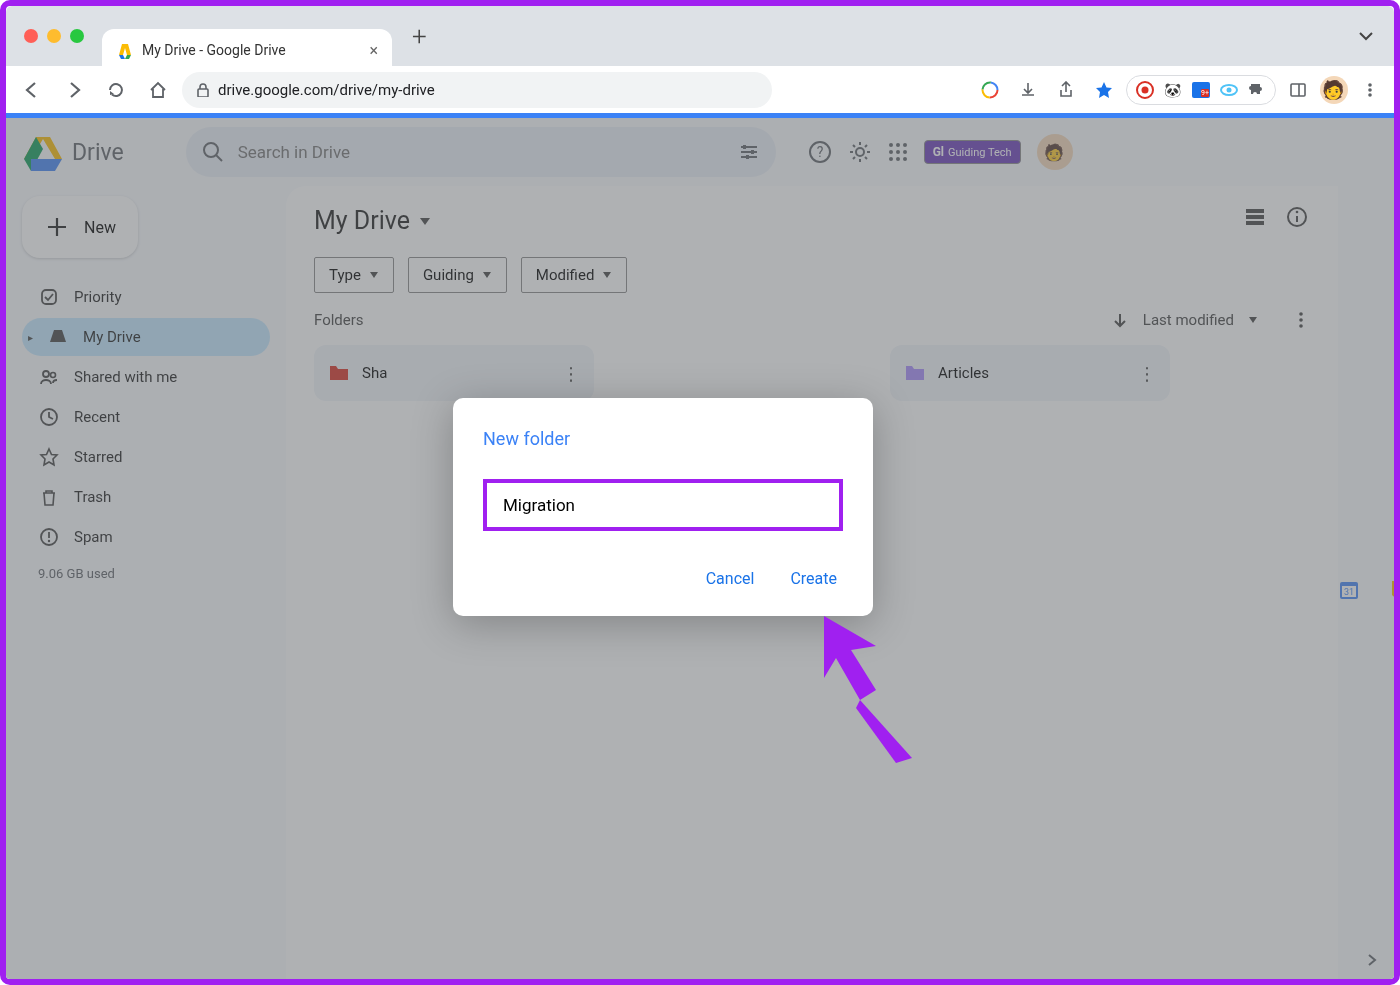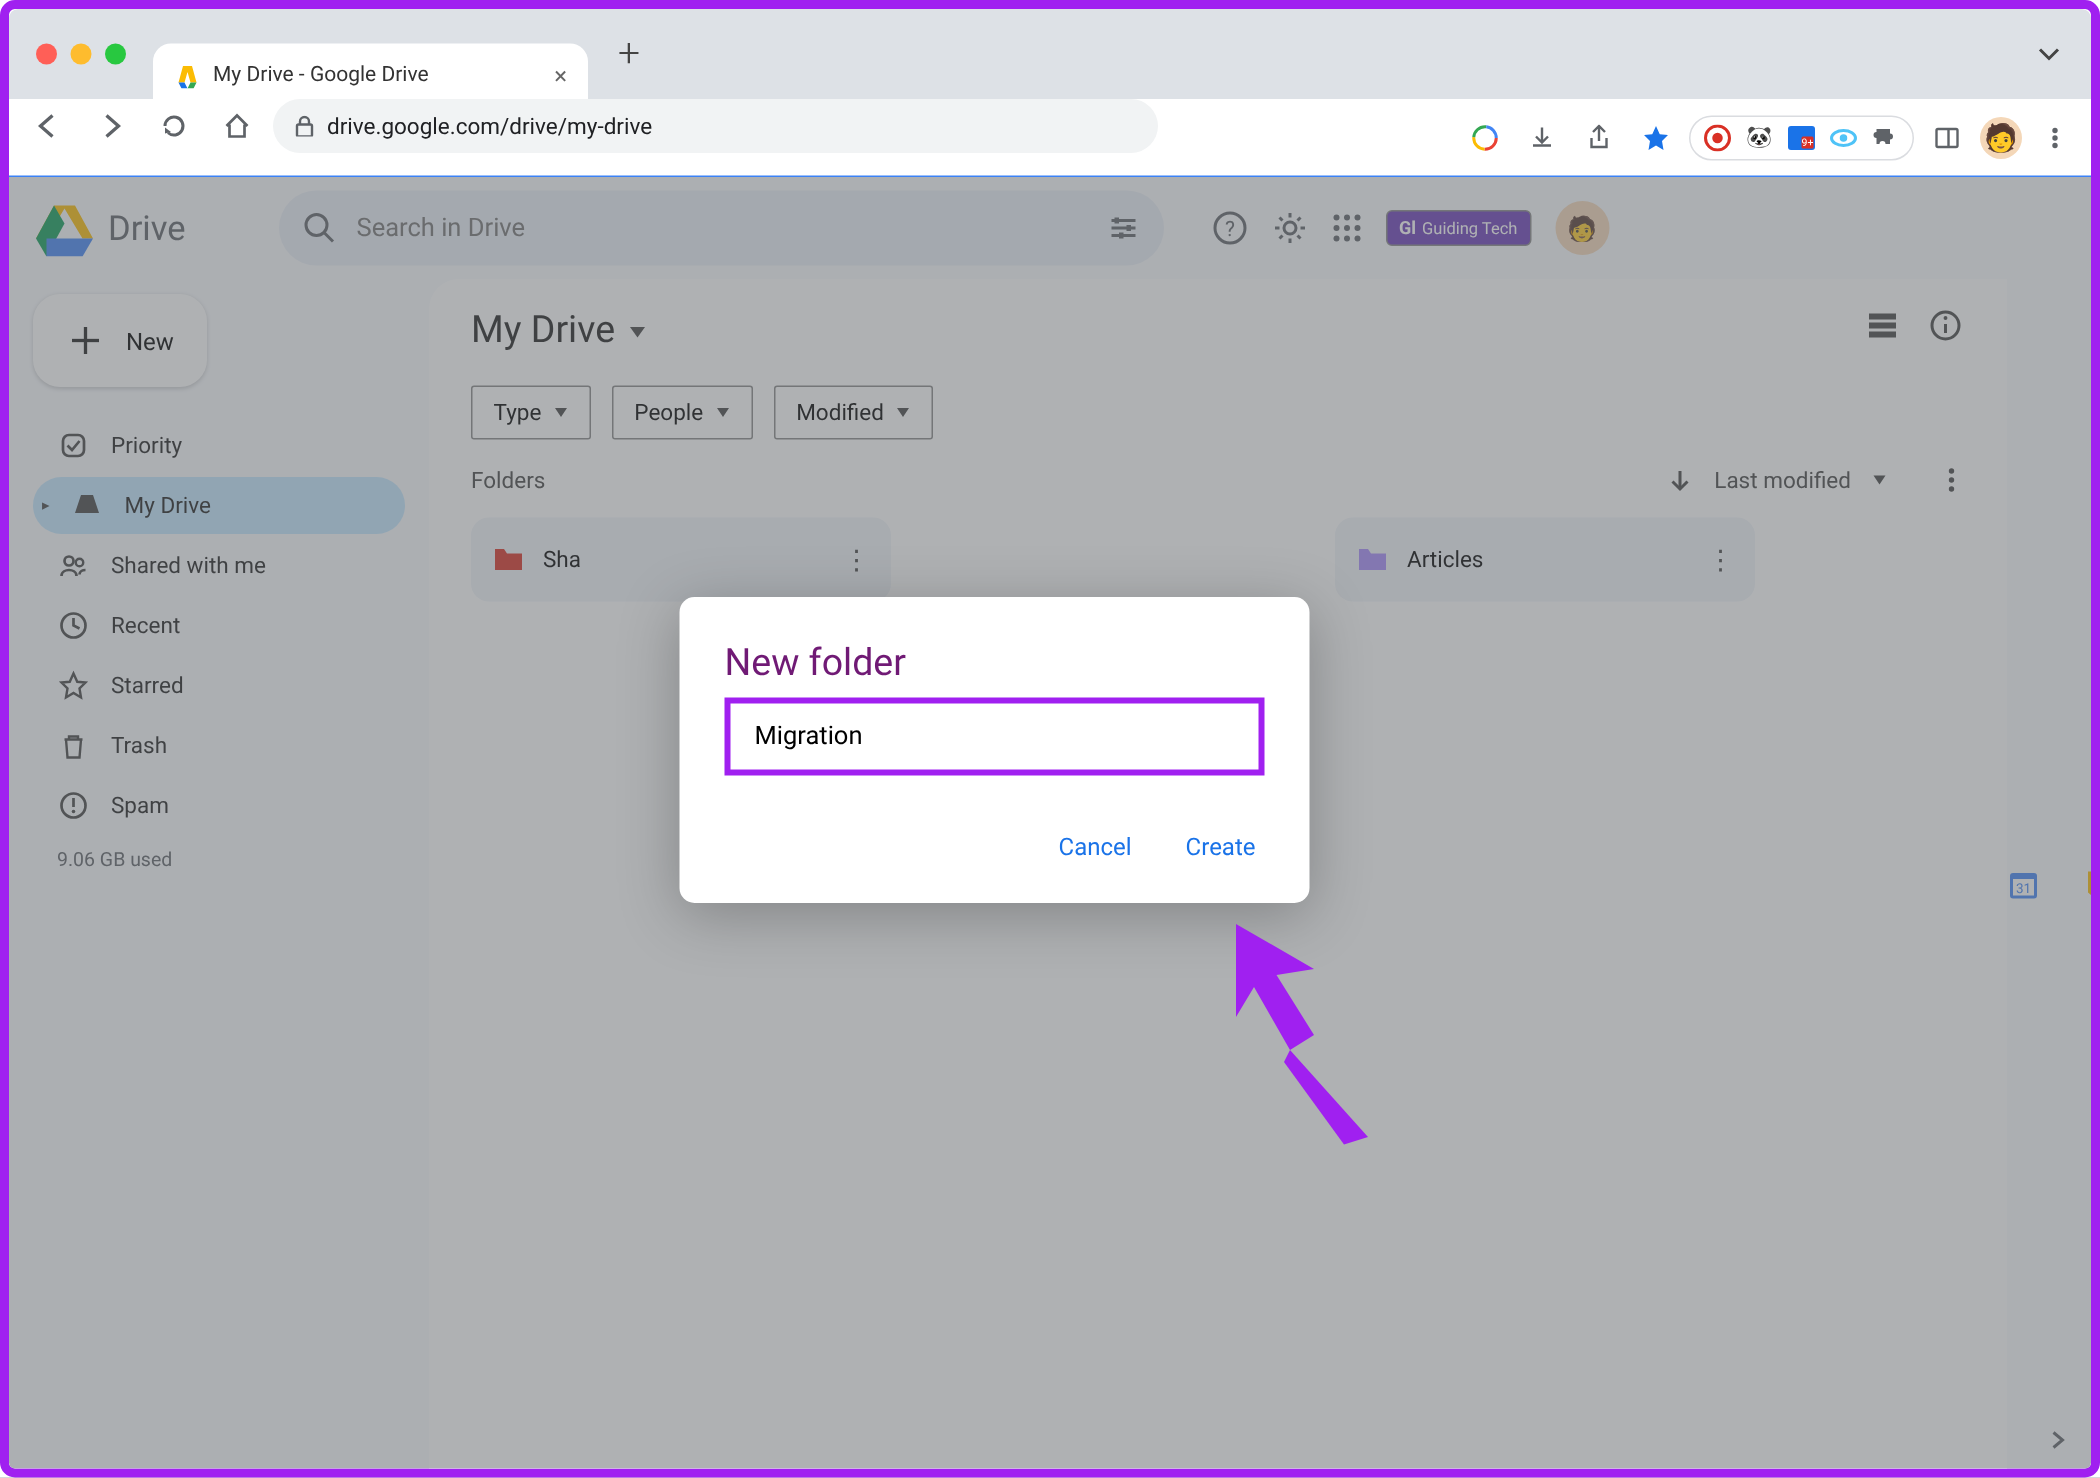--- a/index.html
+++ b/index.html
@@ -6,21 +6,21 @@
 body{width:1400px;height:985px;background:#fff;border:6px solid #a020f0;border-radius:10px;overflow:hidden;position:relative;}
 .browser-chrome{height:60px;background:#dde1e6;display:flex;align-items:center;border-top-left-radius:6px;border-top-right-radius:6px;}
 .traffic{display:flex;gap:9px;padding:0 18px;}
 .dot{width:14px;height:14px;border-radius:50%;}
 .red{background:#ff5f57;}.yellow{background:#febc2e;}.green{background:#28c840;}
 .tab{background:#fff;border-top-left-radius:12px;border-top-right-radius:12px;height:42px;margin-top:28px;display:flex;align-items:center;padding:0 14px;gap:8px;min-width:290px;}
 .tab-title{font-size:14px;color:#333;}
 .tab-close{font-size:16px;color:#666;cursor:pointer;margin-left:auto;}
 .new-tab{font-size:26px;color:#444;margin-left:20px;cursor:pointer;font-weight:300;}
 .tab-dropdown{margin-left:auto;margin-right:20px;font-size:18px;color:#444;}
-.addr-bar{height:52px;background:#fff;display:flex;padding:0 8px;gap:6px;border-bottom:1px solid #3b82f6;}
+.addr-bar{height:52px;background:#fff;display:flex;align-items:center;padding:0 8px;gap:6px;border-bottom:5px solid #3b82f6;}
 .nav-btn{width:36px;height:36px;display:flex;align-items:center;justify-content:center;color:#5f6368;border-radius:50%;}
 .url-box{flex:1;height:36px;background:#f1f3f4;border-radius:18px;display:flex;align-items:center;padding:0 14px;gap:8px;color:#202124;font-size:15px;max-width:590px;}
 .url-box .lock{color:#5f6368;}
 .toolbar-icons{display:flex;gap:6px;margin-left:auto;align-items:center;}
 .tool-icon{width:32px;height:32px;display:flex;align-items:center;justify-content:center;border-radius:50%;}
 .ext-group{display:flex;gap:4px;border:1px solid #dadce0;border-radius:18px;padding:2px 6px;align-items:center;}
 .ext-ic{width:24px;height:24px;display:flex;align-items:center;justify-content:center;font-size:14px;}
 .avatar{width:28px;height:28px;border-radius:50%;background:#f4d7b8;display:flex;align-items:center;justify-content:center;font-size:18px;}
 .content{position:relative;height:calc(100% - 112px);}
 .drive-app{position:absolute;inset:0;background:#f8fafd;display:flex;flex-direction:column;}
@@ -47,21 +47,21 @@
 .section-header{display:flex;align-items:center;margin-top:18px;}
 .section-title{font-size:15px;color:#444;}
 .sort-controls{margin-left:auto;display:flex;align-items:center;gap:14px;font-size:15px;color:#444;}
 .folder-row{display:flex;gap:16px;margin-top:16px;}
 .folder-card{flex:0 0 280px;height:56px;background:#f0f4f9;border-radius:12px;display:flex;align-items:center;padding:0 14px;gap:12px;font-size:15px;}
 .folder-card .more{margin-left:auto;font-size:18px;color:#444;}
 .side-panel{width:56px;display:flex;flex-direction:row;align-items:center;gap:28px;padding-top:14px;}
 .panel-ic{width:22px;height:22px;display:flex;align-items:center;justify-content:center;}
 .overlay{position:absolute;inset:0;background:rgba(95,99,104,0.5);}
 .dialog{position:absolute;left:447px;top:280px;width:420px;background:#fff;border-radius:10px;box-shadow:0 8px 40px rgba(0,0,0,0.25);padding:30px 30px 22px;}
-.dialog-title{font-size:25px;color:#701a75;font-weight:400;margin-bottom:8px;}
+.dialog-title{font-size:18px;color:#3b82f6;font-weight:400;margin-bottom:30px;}
 .dialog-input{width:100%;height:52px;border:4px solid #a020f0;padding:0 16px;font-size:17px;outline:none;}
 .dialog-actions{display:flex;justify-content:flex-end;gap:24px;margin-top:32px;}
 .dialog-btn{border:none;background:transparent;color:#1a73e8;font-size:16px;cursor:pointer;padding:6px;}
 .cursor-arrow{position:absolute;left:810px;top:490px;}
 .expand-btn{position:absolute;bottom:12px;right:16px;color:#5f6368;}
 svg{display:block;}
 </style>
 </head>
 <body>
 
@@ -332,21 +332,21 @@
             </svg>
         </div>
         <div class="filters">
           <button class="filter-chip">
               <span>Type</span>
               <svg width="10" height="10">
                 <polygon points="1,2 9,2 5,8" fill="#444"></polygon>
               </svg>
             </button>
           <button class="filter-chip">
-              <span>People</span>
+              <span>Guiding</span>
               <svg width="10" height="10">
                 <polygon points="1,2 9,2 5,8" fill="#444"></polygon>
               </svg>
             </button>
           <button class="filter-chip">
               <span>Modified</span>
               <svg width="10" height="10">
                 <polygon points="1,2 9,2 5,8" fill="#444"></polygon>
               </svg>
             </button>

